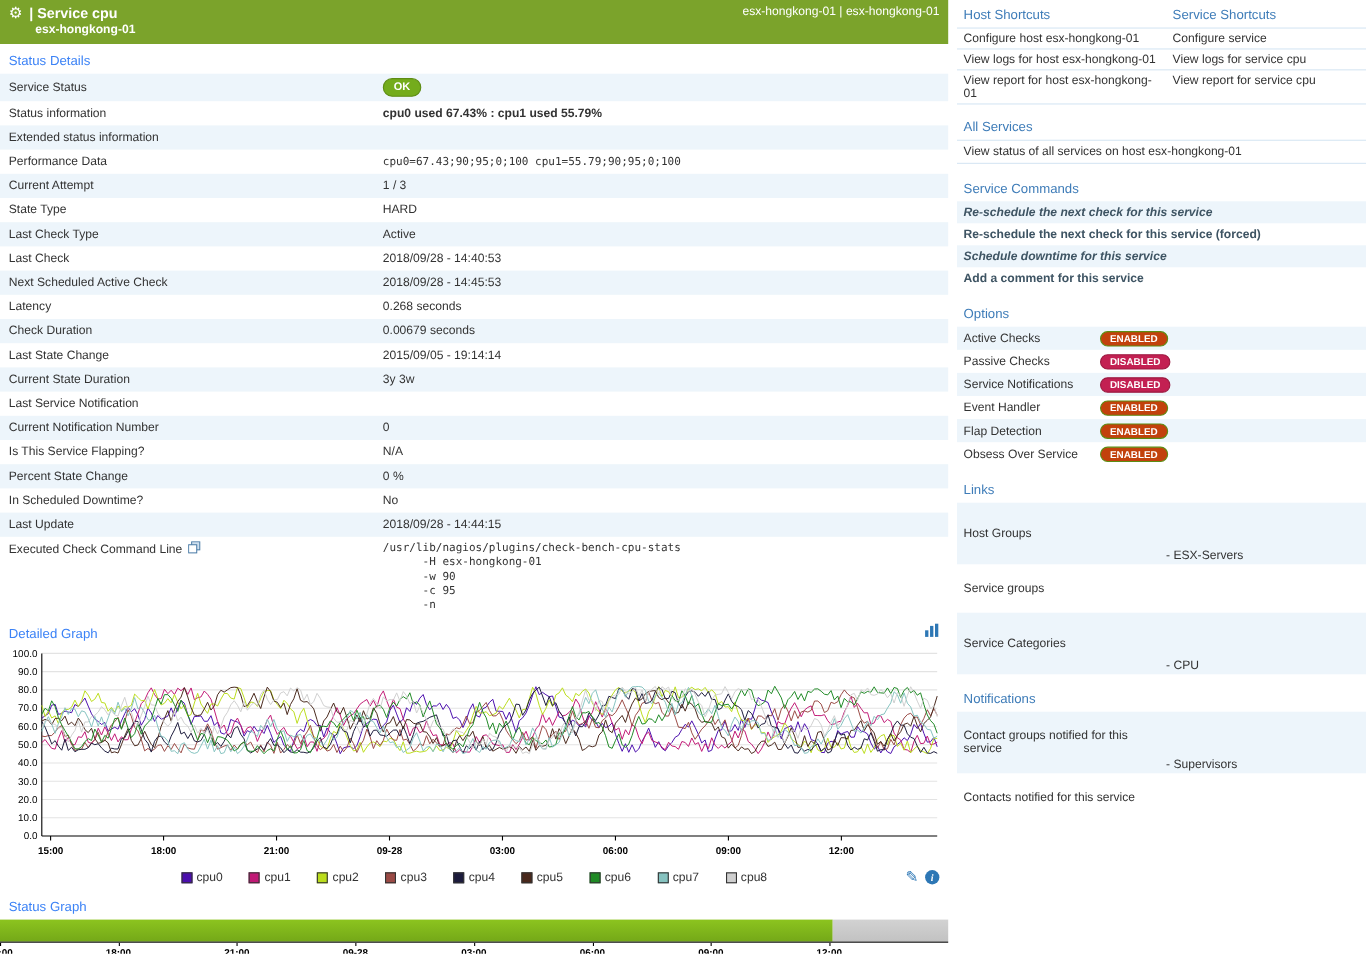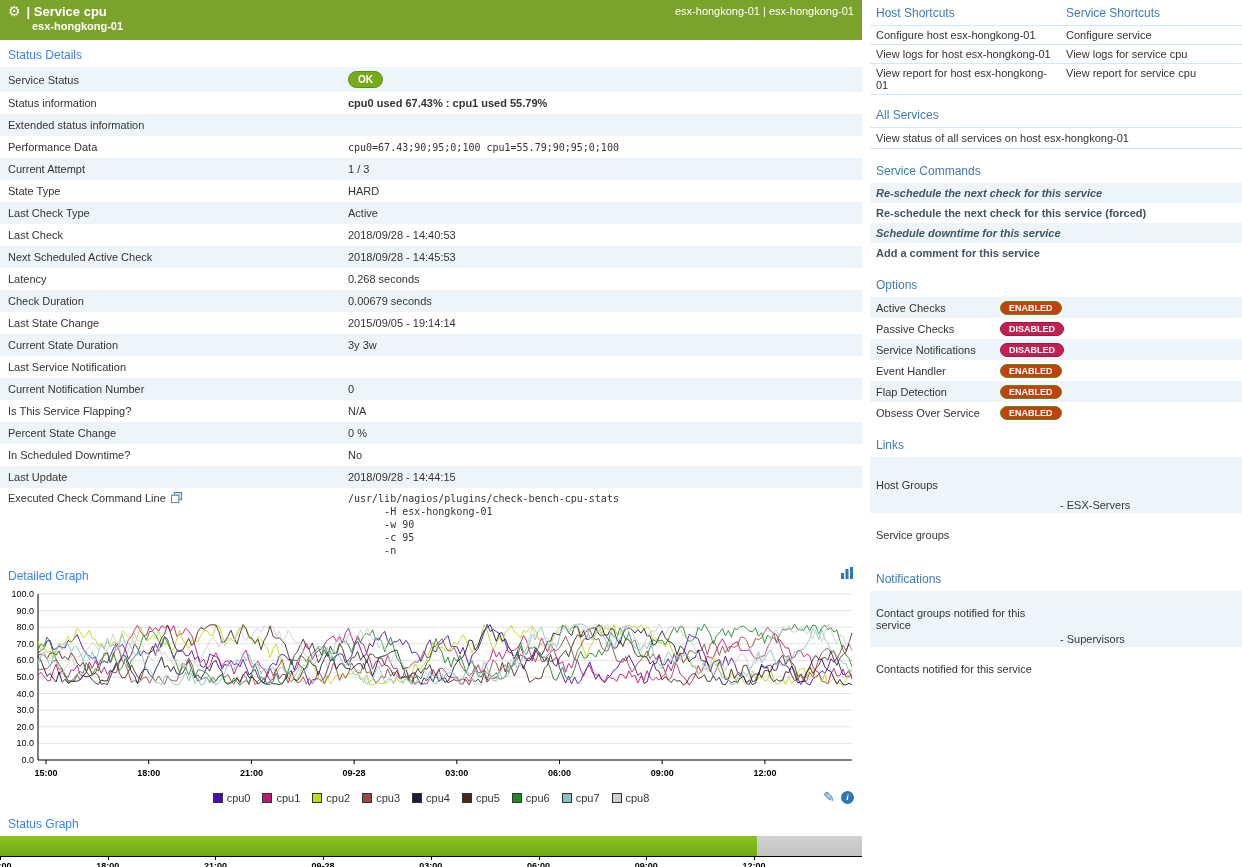--- a/index.html
+++ b/index.html
@@ -242,21 +242,21 @@
             <polyline points="38.0,87.1 41.0,84.3 44.0,88.5 47.0,92.3 50.1,93.0 53.1,83.3 56.1,76.2 59.1,86.8 62.1,82.3 65.1,88.6 68.1,89.1 71.2,81.8 74.2,82.4 77.2,77.2 80.2,86.8 83.2,87.8 86.2,84.5 89.3,74.0 92.3,80.2 95.3,72.7 98.3,78.5 101.3,85.2 104.3,79.1 107.3,86.5 110.4,81.8 113.4,84.6 116.4,84.4 119.4,74.8 122.4,69.1 125.4,60.6 128.4,51.7 131.5,48.5 134.5,41.8 137.5,37.3 140.5,43.4 143.5,47.5 146.5,47.1 149.5,38.6 152.6,42.6 155.6,39.5 158.6,43.4 161.6,37.6 164.6,39.9 167.6,37.2 170.7,43.3 173.7,37.4 176.7,48.1 179.7,46.3 182.7,45.6 185.7,40.2 188.7,43.2 191.8,47.7 194.8,57.3 197.8,67.9 200.8,74.3 203.8,71.1 206.8,80.1 209.8,78.4 212.9,69.0 215.9,64.8 218.9,71.6 221.9,78.7 224.9,73.7 227.9,72.6 230.9,76.7 234.0,86.0 237.0,78.9 240.0,73.9 243.0,66.6 246.0,62.1 249.0,72.4 252.1,79.6 255.1,76.1 258.1,73.3 261.1,79.3 264.1,81.2 267.1,86.8 270.1,92.5 273.2,91.3 276.2,80.6 279.2,90.9 282.2,86.5 285.2,86.6 288.2,95.0 291.2,85.0 294.3,83.3 297.3,79.4 300.3,69.1 303.3,62.7 306.3,55.3 309.3,62.0 312.3,71.5 315.4,65.4 318.4,62.7 321.4,60.9 324.4,56.5 327.4,52.1 330.4,49.9 333.5,47.9 336.5,53.9 339.5,48.7 342.5,55.0 345.5,44.8 348.5,40.1 351.5,49.0 354.6,56.7 357.6,47.5 360.6,54.9 363.6,56.2 366.6,65.6 369.6,70.6 372.6,81.1 375.7,74.0 378.7,72.9 381.7,78.2 384.7,76.3 387.7,67.4 390.7,75.1 393.7,80.7 396.8,80.0 399.8,89.0 402.8,89.2 405.8,89.3 408.8,87.1 411.8,88.2 414.9,96.4 417.9,93.6 420.9,95.5 423.9,95.6 426.9,95.8 429.9,90.5 432.9,81.6 436.0,87.1 439.0,80.8 442.0,80.0 445.0,82.9 448.0,88.3 451.0,89.1 454.0,89.9 457.1,89.1 460.1,95.9 463.1,96.0 466.1,89.0 469.1,93.4 472.1,88.6 475.1,82.5 478.2,76.8 481.2,84.9 484.2,82.0 487.2,74.7 490.2,71.2 493.2,60.7 496.3,69.0 499.3,64.3 502.3,71.5 505.3,65.3 508.3,58.7 511.3,62.8 514.3,62.1 517.4,59.6 520.4,56.0 523.4,47.5 526.4,52.1 529.4,62.7 532.4,71.3 535.4,63.9 538.5,59.7 541.5,49.9 544.5,56.6 547.5,63.9 550.5,56.1 553.5,61.1 556.5,69.2 559.6,75.8 562.6,73.7 565.6,84.1 568.6,75.4 571.6,80.1 574.6,70.7 577.7,73.1 580.7,82.3 583.7,88.1 586.7,80.0 589.7,77.5 592.7,85.2 595.7,86.5 598.8,87.7 601.8,91.4 604.8,93.6 607.8,86.8 610.8,90.2 613.8,90.7 616.8,93.2 619.9,86.1 622.9,87.0 625.9,90.6 628.9,82.9 631.9,88.7 634.9,87.1 637.9,95.1 641.0,88.1 644.0,92.5 647.0,82.7 650.0,89.5 653.0,92.4 656.0,89.4 659.1,92.1 662.1,88.8 665.1,86.2 668.1,76.6 671.1,82.9 674.1,74.6 677.1,76.6 680.2,86.1 683.2,88.5 686.2,92.5 689.2,97.1 692.2,92.9 695.2,86.9 698.2,77.4 701.3,84.2 704.3,77.7 707.3,68.0 710.3,69.8 713.3,70.1 716.3,62.0 719.3,55.8 722.4,50.8 725.4,56.6 728.4,63.6 731.4,57.5 734.4,55.1 737.4,53.7 740.5,62.4 743.5,62.5 746.5,62.6 749.5,61.7 752.5,67.2 755.5,70.6 758.5,70.2 761.6,68.4 764.6,67.5 767.6,59.1 770.6,53.3 773.6,44.9 776.6,55.1 779.6,51.4 782.7,56.0 785.7,60.1 788.7,59.9 791.7,70.4 794.7,69.2 797.7,62.7 800.7,62.7 803.8,68.9 806.8,66.0 809.8,67.9 812.8,78.5 815.8,82.7 818.8,84.7 821.9,93.3 824.9,93.8 827.9,96.1 830.9,86.0 833.9,80.5 836.9,88.0 839.9,87.7 843.0,81.1 846.0,89.0 849.0,88.3 852.0,86.7" fill="none" stroke="#C01975" stroke-width="0.9"></polyline>
             <polyline points="38.0,53.2 41.0,63.4 44.0,58.2 47.0,64.7 50.1,62.8 53.1,69.8 56.1,59.9 59.1,56.9 62.1,57.0 65.1,54.8 68.1,48.5 71.2,54.5 74.2,49.2 77.2,40.0 80.2,43.9 83.2,49.7 86.2,47.6 89.3,42.2 92.3,50.6 95.3,51.1 98.3,58.6 101.3,55.1 104.3,59.3 107.3,53.8 110.4,57.9 113.4,54.3 116.4,54.9 119.4,53.2 122.4,43.0 125.4,46.0 128.4,49.1 131.5,48.6 134.5,56.6 137.5,47.8 140.5,38.8 143.5,46.8 146.5,52.9 149.5,51.3 152.6,47.1 155.6,51.0 158.6,43.4 161.6,50.3 164.6,56.4 167.6,52.8 170.7,63.1 173.7,61.6 176.7,51.1 179.7,42.3 182.7,52.0 185.7,56.4 188.7,60.5 191.8,52.1 194.8,51.9 197.8,53.8 200.8,47.6 203.8,42.4 206.8,42.5 209.8,46.6 212.9,47.5 215.9,37.1 218.9,38.0 221.9,46.3 224.9,55.3 227.9,50.2 230.9,50.7 234.0,54.2 237.0,47.0 240.0,40.6 243.0,39.7 246.0,39.9 249.0,48.2 252.1,52.4 255.1,56.2 258.1,48.6 261.1,51.6 264.1,56.5 267.1,59.0 270.1,69.6 273.2,60.5 276.2,55.9 279.2,66.4 282.2,76.3 285.2,81.4 288.2,83.9 291.2,90.3 294.3,91.9 297.3,93.5 300.3,83.4 303.3,76.9 306.3,78.8 309.3,69.3 312.3,74.5 315.4,82.2 318.4,90.1 321.4,94.6 324.4,93.9 327.4,86.9 330.4,95.9 333.5,91.1 336.5,87.4 339.5,86.5 342.5,88.3 345.5,90.8 348.5,85.7 351.5,86.2 354.6,83.2 357.6,84.0 360.6,90.1 363.6,94.4 366.6,86.3 369.6,96.7 372.6,96.7 375.7,95.6 378.7,94.9 381.7,95.7 384.7,95.3 387.7,94.5 390.7,91.0 393.7,95.0 396.8,90.1 399.8,94.3 402.8,93.7 405.8,91.3 408.8,93.0 411.8,86.2 414.9,76.1 417.9,80.4 420.9,80.9 423.9,76.1 426.9,71.4 429.9,62.2 432.9,54.2 436.0,60.3 439.0,60.0 442.0,59.0 445.0,62.6 448.0,61.7 451.0,60.3 454.0,54.0 457.1,56.7 460.1,51.7 463.1,46.7 466.1,52.7 469.1,57.5 472.1,64.7 475.1,57.1 478.2,56.6 481.2,47.3 484.2,36.8 487.2,42.7 490.2,53.3 493.2,61.6 496.3,56.0 499.3,48.4 502.3,54.3 505.3,43.7 508.3,41.9 511.3,37.3 514.3,43.9 517.4,46.2 520.4,49.9 523.4,42.3 526.4,44.5 529.4,40.5 532.4,38.4 535.4,42.1 538.5,51.0 541.5,56.3 544.5,58.8 547.5,61.8 550.5,55.3 553.5,48.5 556.5,43.8 559.6,39.1 562.6,36.9 565.6,40.3 568.6,41.9 571.6,40.2 574.6,39.0 577.7,41.0 580.7,51.6 583.7,61.9 586.7,69.1 589.7,58.9 592.7,54.6 595.7,45.5 598.8,36.2 601.8,45.3 604.8,39.7 607.8,40.8 610.8,45.8 613.8,36.4 616.8,46.2 619.9,45.8 622.9,43.7 625.9,38.8 628.9,36.8 631.9,38.9 634.9,38.2 637.9,40.0 641.0,36.9 644.0,41.8 647.0,39.1 650.0,42.2 653.0,52.0 656.0,49.7 659.1,54.8 662.1,54.4 665.1,59.0 668.1,50.4 671.1,60.1 674.1,66.9 677.1,67.3 680.2,65.2 683.2,75.2 686.2,70.8 689.2,71.2 692.2,78.2 695.2,77.9 698.2,86.9 701.3,83.6 704.3,81.7 707.3,80.2 710.3,76.6 713.3,69.3 716.3,73.1 719.3,83.6 722.4,86.2 725.4,88.7 728.4,91.2 731.4,85.7 734.4,88.7 737.4,96.3 740.5,86.3 743.5,93.7 746.5,95.4 749.5,92.6 752.5,83.0 755.5,91.5 758.5,91.3 761.6,87.2 764.6,92.9 767.6,92.0 770.6,81.4 773.6,91.3 776.6,96.1 779.6,95.4 782.7,90.7 785.7,97.0 788.7,88.3 791.7,96.0 794.7,91.6 797.7,84.2 800.7,81.0 803.8,79.7 806.8,89.2 809.8,80.2 812.8,80.8 815.8,90.5 818.8,87.6 821.9,94.0 824.9,85.6 827.9,96.3 830.9,93.0 833.9,90.2 836.9,94.3 839.9,95.6 843.0,97.1 846.0,92.3 849.0,83.2 852.0,83.3" fill="none" stroke="#BBDD1C" stroke-width="0.9"></polyline>
             <polyline points="38.0,81.1 41.0,81.7 44.0,80.7 47.0,80.7 50.1,77.3 53.1,73.6 56.1,71.5 59.1,81.7 62.1,80.3 65.1,88.4 68.1,94.4 71.2,92.8 74.2,93.2 77.2,86.8 80.2,91.8 83.2,87.3 86.2,84.2 89.3,77.8 92.3,86.3 95.3,85.2 98.3,77.1 101.3,71.0 104.3,68.1 107.3,64.1 110.4,74.5 113.4,68.0 116.4,57.2 119.4,63.2 122.4,73.3 125.4,76.3 128.4,84.1 131.5,94.6 134.5,92.4 137.5,94.6 140.5,93.1 143.5,89.6 146.5,89.1 149.5,95.1 152.6,89.9 155.6,93.3 158.6,87.9 161.6,92.6 164.6,96.4 167.6,88.4 170.7,91.9 173.7,92.8 176.7,93.1 179.7,84.7 182.7,75.4 185.7,76.7 188.7,70.0 191.8,76.2 194.8,86.2 197.8,93.1 200.8,91.7 203.8,90.2 206.8,89.4 209.8,94.0 212.9,89.3 215.9,92.8 218.9,88.4 221.9,86.9 224.9,88.9 227.9,86.6 230.9,92.5 234.0,96.3 237.0,89.2 240.0,95.5 243.0,86.5 246.0,89.6 249.0,96.9 252.1,86.9 255.1,96.6 258.1,93.3 261.1,88.9 264.1,91.8 267.1,88.5 270.1,80.0 273.2,87.9 276.2,81.7 279.2,77.4 282.2,71.5 285.2,82.3 288.2,89.8 291.2,93.6 294.3,90.8 297.3,94.8 300.3,93.7 303.3,88.8 306.3,96.1 309.3,90.3 312.3,95.4 315.4,91.5 318.4,83.1 321.4,88.0 324.4,96.1 327.4,89.8 330.4,85.0 333.5,74.8 336.5,82.0 339.5,92.5 342.5,85.3 345.5,89.7 348.5,85.1 351.5,74.8 354.6,80.7 357.6,84.7 360.6,85.0 363.6,75.2 366.6,84.9 369.6,83.9 372.6,88.6 375.7,94.8 378.7,92.3 381.7,87.9 384.7,89.9 387.7,80.8 390.7,88.2 393.7,84.0 396.8,87.3 399.8,90.8 402.8,89.2 405.8,79.2 408.8,80.0 411.8,76.3 414.9,73.6 417.9,74.5 420.9,70.2 423.9,62.9 426.9,69.8 429.9,68.9 432.9,59.9 436.0,57.8 439.0,54.1 442.0,50.6 445.0,58.0 448.0,62.9 451.0,62.7 454.0,59.6 457.1,66.4 460.1,75.8 463.1,80.6 466.1,84.6 469.1,88.1 472.1,85.4 475.1,77.8 478.2,84.8 481.2,84.2 484.2,81.6 487.2,92.2 490.2,81.7 493.2,71.7 496.3,75.2 499.3,83.4 502.3,79.6 505.3,76.6 508.3,84.3 511.3,77.6 514.3,76.8 517.4,68.1 520.4,58.2 523.4,66.8 526.4,70.9 529.4,69.8 532.4,67.2 535.4,74.1 538.5,65.3 541.5,73.2 544.5,73.6 547.5,67.1 550.5,64.6 553.5,61.4 556.5,62.6 559.6,59.7 562.6,54.4 565.6,48.2 568.6,55.2 571.6,61.6 574.6,71.9 577.7,62.3 580.7,58.2 583.7,51.4 586.7,50.2 589.7,41.1 592.7,48.8 595.7,51.9 598.8,50.5 601.8,59.5 604.8,62.9 607.8,63.0 610.8,55.2 613.8,63.9 616.8,73.1 619.9,73.4 622.9,74.4 625.9,68.6 628.9,78.2 631.9,84.1 634.9,79.6 637.9,74.9 641.0,71.9 644.0,67.8 647.0,62.8 650.0,70.7 653.0,65.8 656.0,71.4 659.1,66.4 662.1,76.7 665.1,84.1 668.1,92.0 671.1,89.6 674.1,80.6 677.1,69.9 680.2,64.8 683.2,74.8 686.2,70.4 689.2,62.8 692.2,63.1 695.2,65.7 698.2,62.2 701.3,62.8 704.3,56.2 707.3,66.7 710.3,56.6 713.3,52.7 716.3,58.4 719.3,67.4 722.4,58.1 725.4,65.1 728.4,59.2 731.4,58.3 734.4,59.4 737.4,57.8 740.5,49.3 743.5,49.3 746.5,52.1 749.5,59.8 752.5,58.0 755.5,50.4 758.5,51.6 761.6,49.9 764.6,43.6 767.6,39.2 770.6,42.9 773.6,45.2 776.6,46.5 779.6,55.2 782.7,65.4 785.7,69.4 788.7,67.7 791.7,76.9 794.7,84.0 797.7,92.1 800.7,86.3 803.8,93.6 806.8,92.6 809.8,84.2 812.8,89.2 815.8,80.2 818.8,70.8 821.9,64.8 824.9,61.6 827.9,60.4 830.9,64.2 833.9,63.8 836.9,70.8 839.9,65.1 843.0,57.2 846.0,62.8 849.0,56.1 852.0,62.3" fill="none" stroke="#9A4A45" stroke-width="0.9"></polyline>
             <polyline points="38.0,68.0 41.0,73.0 44.0,80.4 47.0,88.3 50.1,85.3 53.1,90.3 56.1,94.0 59.1,83.9 62.1,94.2 65.1,91.3 68.1,95.4 71.2,93.6 74.2,93.2 77.2,93.2 80.2,91.7 83.2,87.6 86.2,89.0 89.3,88.1 92.3,91.9 95.3,94.8 98.3,96.4 101.3,92.1 104.3,92.9 107.3,92.9 110.4,83.5 113.4,82.7 116.4,76.7 119.4,73.2 122.4,67.6 125.4,67.9 128.4,75.0 131.5,84.0 134.5,87.7 137.5,95.7 140.5,85.9 143.5,81.8 146.5,81.1 149.5,86.4 152.6,89.3 155.6,81.3 158.6,75.6 161.6,68.8 164.6,79.3 167.6,77.6 170.7,83.4 173.7,78.5 176.7,85.5 179.7,86.5 182.7,85.2 185.7,79.7 188.7,72.4 191.8,81.2 194.8,89.4 197.8,87.0 200.8,90.6 203.8,85.9 206.8,79.5 209.8,82.8 212.9,74.5 215.9,72.4 218.9,79.6 221.9,83.7 224.9,94.0 227.9,96.5 230.9,94.6 234.0,92.9 237.0,90.4 240.0,93.7 243.0,87.6 246.0,83.4 249.0,89.6 252.1,89.2 255.1,91.8 258.1,96.3 261.1,93.2 264.1,95.6 267.1,96.1 270.1,93.5 273.2,95.8 276.2,95.9 279.2,96.6 282.2,95.3 285.2,91.7 288.2,85.6 291.2,82.5 294.3,91.2 297.3,92.6 300.3,88.8 303.3,81.5 306.3,79.5 309.3,71.9 312.3,76.6 315.4,77.6 318.4,87.3 321.4,77.1 324.4,70.8 327.4,64.3 330.4,73.1 333.5,71.2 336.5,81.2 339.5,76.0 342.5,75.7 345.5,80.1 348.5,80.6 351.5,81.5 354.6,78.3 357.6,75.8 360.6,75.6 363.6,81.2 366.6,72.2 369.6,79.6 372.6,88.0 375.7,79.9 378.7,69.5 381.7,68.4 384.7,67.8 387.7,66.1 390.7,64.1 393.7,63.0 396.8,61.9 399.8,71.0 402.8,81.0 405.8,80.2 408.8,90.5 411.8,85.4 414.9,84.8 417.9,90.9 420.9,96.7 423.9,90.0 426.9,92.5 429.9,88.5 432.9,94.0 436.0,85.9 439.0,93.5 442.0,89.9 445.0,94.2 448.0,93.2 451.0,87.3 454.0,78.8 457.1,74.0 460.1,70.9 463.1,68.8 466.1,62.1 469.1,52.1 472.1,52.5 475.1,62.2 478.2,57.4 481.2,48.3 484.2,42.5 487.2,39.4 490.2,36.6 493.2,44.7 496.3,53.4 499.3,45.2 502.3,53.5 505.3,50.9 508.3,58.7 511.3,62.8 514.3,71.0 517.4,63.7 520.4,73.3 523.4,81.0 526.4,72.5 529.4,72.7 532.4,68.5 535.4,60.1 538.5,63.7 541.5,67.1 544.5,61.8 547.5,53.5 550.5,53.1 553.5,45.0 556.5,46.1 559.6,47.1 562.6,37.8 565.6,38.8 568.6,44.5 571.6,47.7 574.6,38.1 577.7,38.5 580.7,48.9 583.7,42.5 586.7,51.6 589.7,50.8 592.7,48.7 595.7,40.8 598.8,36.9 601.8,38.8 604.8,47.2 607.8,47.0 610.8,40.4 613.8,41.7 616.8,51.6 619.9,55.7 622.9,45.3 625.9,40.8 628.9,40.0 631.9,41.3 634.9,45.0 637.9,41.6 641.0,45.1 644.0,40.6 647.0,48.0 650.0,47.8 653.0,57.2 656.0,55.8 659.1,48.5 662.1,42.8 665.1,49.5 668.1,53.2 671.1,54.3 674.1,57.2 677.1,66.7 680.2,58.0 683.2,60.6 686.2,66.5 689.2,73.9 692.2,70.5 695.2,69.7 698.2,61.8 701.3,72.3 704.3,73.1 707.3,74.1 710.3,80.7 713.3,88.1 716.3,92.5 719.3,89.3 722.4,96.2 725.4,96.7 728.4,92.1 731.4,94.8 734.4,93.3 737.4,94.1 740.5,89.9 743.5,88.4 746.5,94.6 749.5,92.2 752.5,96.6 755.5,95.2 758.5,86.0 761.6,77.7 764.6,80.3 767.6,79.2 770.6,89.5 773.6,93.8 776.6,91.3 779.6,93.2 782.7,92.1 785.7,83.6 788.7,84.8 791.7,78.1 794.7,85.9 797.7,94.9 800.7,93.5 803.8,93.7 806.8,84.4 809.8,78.8 812.8,71.3 815.8,67.4 818.8,71.2 821.9,71.3 824.9,79.1 827.9,82.2 830.9,83.4 833.9,90.4 836.9,96.1 839.9,91.4 843.0,96.6 846.0,96.9 849.0,95.3 852.0,96.8" fill="none" stroke="#1C1B3C" stroke-width="0.9"></polyline>
             <polyline points="38.0,67.5 41.0,66.0 44.0,66.9 47.0,70.8 50.1,65.2 53.1,64.9 56.1,67.2 59.1,63.0 62.1,70.8 65.1,68.5 68.1,71.7 71.2,64.8 74.2,69.0 77.2,75.3 80.2,78.0 83.2,74.1 86.2,83.5 89.3,87.7 92.3,87.0 95.3,84.8 98.3,87.4 101.3,96.3 104.3,95.5 107.3,96.6 110.4,89.0 113.4,81.0 116.4,74.4 119.4,85.1 122.4,90.0 125.4,89.3 128.4,83.5 131.5,76.8 134.5,83.2 137.5,88.7 140.5,91.7 143.5,83.0 146.5,72.3 149.5,65.3 152.6,58.0 155.6,67.6 158.6,57.2 161.6,49.8 164.6,45.7 167.6,37.1 170.7,45.6 173.7,55.4 176.7,62.0 179.7,62.5 182.7,61.9 185.7,56.5 188.7,50.4 191.8,57.5 194.8,53.8 197.8,43.6 200.8,39.5 203.8,41.2 206.8,39.1 209.8,37.1 212.9,36.7 215.9,37.0 218.9,43.8 221.9,54.4 224.9,53.4 227.9,48.5 230.9,42.2 234.0,49.9 237.0,56.1 240.0,45.7 243.0,36.7 246.0,40.7 249.0,49.3 252.1,50.4 255.1,55.2 258.1,51.2 261.1,61.6 264.1,52.4 267.1,47.3 270.1,38.1 273.2,48.6 276.2,50.2 279.2,49.8 282.2,52.7 285.2,56.4 288.2,66.3 291.2,76.7 294.3,67.4 297.3,63.8 300.3,57.1 303.3,51.1 306.3,59.0 309.3,61.3 312.3,55.0 315.4,64.3 318.4,74.9 321.4,68.9 324.4,61.9 327.4,68.4 330.4,58.1 333.5,65.6 336.5,64.8 339.5,55.5 342.5,60.5 345.5,70.3 348.5,77.5 351.5,70.1 354.6,69.0 357.6,63.4 360.6,72.2 363.6,67.2 366.6,74.5 369.6,66.1 372.6,66.5 375.7,69.4 378.7,70.3 381.7,69.9 384.7,77.1 387.7,77.6 390.7,81.7 393.7,87.9 396.8,82.6 399.8,90.4 402.8,89.9 405.8,87.5 408.8,92.4 411.8,96.1 414.9,86.0 417.9,80.7 420.9,85.3 423.9,80.3 426.9,81.3 429.9,76.7 432.9,86.3 436.0,89.8 439.0,81.5 442.0,91.6 445.0,89.6 448.0,94.9 451.0,93.2 454.0,91.5 457.1,93.0 460.1,92.0 463.1,90.9 466.1,92.3 469.1,96.8 472.1,90.7 475.1,93.7 478.2,91.1 481.2,95.1 484.2,85.2 487.2,94.1 490.2,89.9 493.2,90.4 496.3,89.6 499.3,84.5 502.3,74.4 505.3,83.9 508.3,74.4 511.3,79.5 514.3,88.0 517.4,81.0 520.4,74.3 523.4,78.3 526.4,84.2 529.4,94.3 532.4,92.5 535.4,89.9 538.5,90.9 541.5,89.9 544.5,80.3 547.5,77.0 550.5,66.5 553.5,75.9 556.5,78.1 559.6,69.4 562.6,65.9 565.6,62.4 568.6,68.8 571.6,59.3 574.6,51.9 577.7,46.6 580.7,49.2 583.7,47.3 586.7,42.7 589.7,40.6 592.7,40.1 595.7,39.8 598.8,46.1 601.8,48.1 604.8,46.3 607.8,50.8 610.8,53.3 613.8,60.4 616.8,59.7 619.9,52.2 622.9,58.5 625.9,50.3 628.9,52.1 631.9,56.4 634.9,65.1 637.9,68.7 641.0,67.7 644.0,68.6 647.0,69.3 650.0,76.0 653.0,72.8 656.0,81.8 659.1,83.3 662.1,92.1 665.1,88.5 668.1,91.7 671.1,94.7 674.1,91.0 677.1,93.2 680.2,92.6 683.2,97.0 686.2,95.3 689.2,89.6 692.2,86.0 695.2,85.6 698.2,90.6 701.3,89.3 704.3,86.7 707.3,93.3 710.3,93.3 713.3,87.7 716.3,81.4 719.3,73.6 722.4,81.2 725.4,91.4 728.4,91.2 731.4,80.8 734.4,90.6 737.4,85.5 740.5,88.2 743.5,77.7 746.5,77.0 749.5,85.2 752.5,93.8 755.5,92.6 758.5,84.4 761.6,89.7 764.6,82.6 767.6,82.7 770.6,83.8 773.6,76.0 776.6,75.8 779.6,71.3 782.7,67.1 785.7,76.3 788.7,70.8 791.7,74.4 794.7,78.3 797.7,88.6 800.7,86.1 803.8,90.4 806.8,84.0 809.8,78.8 812.8,85.6 815.8,80.8 818.8,77.2 821.9,70.5 824.9,69.4 827.9,72.0 830.9,63.3 833.9,71.8 836.9,77.3 839.9,69.7 843.0,66.8 846.0,63.8 849.0,54.8 852.0,44.8" fill="none" stroke="#49281C" stroke-width="0.9"></polyline>
             <polyline points="38.0,61.3 41.0,55.9 44.0,58.2 47.0,49.1 50.1,54.5 53.1,64.3 56.1,71.0 59.1,76.3 62.1,81.3 65.1,86.9 68.1,92.7 71.2,92.9 74.2,90.7 77.2,86.2 80.2,83.5 83.2,85.2 86.2,74.8 89.3,80.1 92.3,86.8 95.3,80.5 98.3,83.1 101.3,74.4 104.3,65.2 107.3,65.0 110.4,75.0 113.4,64.7 116.4,74.0 119.4,82.4 122.4,79.0 125.4,69.8 128.4,79.5 131.5,72.1 134.5,68.9 137.5,65.6 140.5,56.6 143.5,46.9 146.5,52.1 149.5,43.5 152.6,43.5 155.6,46.9 158.6,52.6 161.6,58.7 164.6,48.5 167.6,55.1 170.7,61.9 173.7,68.8 176.7,76.6 179.7,85.0 182.7,78.8 185.7,79.4 188.7,87.2 191.8,79.5 194.8,90.0 197.8,81.7 200.8,82.0 203.8,83.2 206.8,85.0 209.8,89.1 212.9,94.7 215.9,93.1 218.9,88.6 221.9,86.4 224.9,94.5 227.9,95.0 230.9,95.0 234.0,89.9 237.0,93.7 240.0,97.2 243.0,94.2 246.0,92.7 249.0,94.7 252.1,83.9 255.1,76.3 258.1,83.8 261.1,93.9 264.1,89.9 267.1,96.6 270.1,96.3 273.2,93.6 276.2,84.9 279.2,94.4 282.2,96.2 285.2,90.1 288.2,83.2 291.2,72.6 294.3,72.2 297.3,72.7 300.3,67.4 303.3,69.1 306.3,73.4 309.3,68.6 312.3,65.6 315.4,62.1 318.4,59.4 321.4,67.0 324.4,57.6 327.4,64.8 330.4,63.5 333.5,73.3 336.5,67.3 339.5,57.1 342.5,53.6 345.5,53.1 348.5,56.9 351.5,64.3 354.6,54.9 357.6,50.3 360.6,53.9 363.6,47.8 366.6,45.3 369.6,47.4 372.6,41.8 375.7,52.0 378.7,49.9 381.7,53.2 384.7,63.8 387.7,56.0 390.7,49.2 393.7,59.2 396.8,70.0 399.8,73.8 402.8,78.4 405.8,88.7 408.8,90.8 411.8,93.1 414.9,89.6 417.9,87.8 420.9,91.0 423.9,83.2 426.9,74.6 429.9,70.9 432.9,60.3 436.0,50.5 439.0,59.2 442.0,64.5 445.0,75.1 448.0,69.2 451.0,79.2 454.0,69.5 457.1,73.3 460.1,67.5 463.1,75.1 466.1,84.5 469.1,76.9 472.1,73.2 475.1,80.9 478.2,87.6 481.2,89.0 484.2,82.5 487.2,85.1 490.2,87.3 493.2,88.1 496.3,84.7 499.3,91.1 502.3,90.6 505.3,88.8 508.3,78.3 511.3,80.0 514.3,73.7 517.4,63.0 520.4,54.3 523.4,63.6 526.4,66.5 529.4,59.9 532.4,60.1 535.4,58.8 538.5,64.0 541.5,69.9 544.5,68.8 547.5,73.0 550.5,80.8 553.5,91.0 556.5,92.3 559.6,85.0 562.6,79.2 565.6,89.1 568.6,91.5 571.6,88.4 574.6,80.8 577.7,70.5 580.7,63.3 583.7,70.2 586.7,69.7 589.7,65.4 592.7,65.9 595.7,69.2 598.8,61.8 601.8,67.2 604.8,62.0 607.8,54.5 610.8,44.3 613.8,48.8 616.8,50.2 619.9,40.0 622.9,44.6 625.9,52.5 628.9,44.3 631.9,54.7 634.9,51.7 637.9,60.9 641.0,68.3 644.0,68.8 647.0,68.4 650.0,59.5 653.0,51.7 656.0,53.4 659.1,52.7 662.1,52.2 665.1,56.6 668.1,52.1 671.1,45.1 674.1,39.0 677.1,44.6 680.2,38.2 683.2,39.4 686.2,49.6 689.2,53.5 692.2,52.3 695.2,50.1 698.2,39.3 701.3,42.7 704.3,35.9 707.3,41.0 710.3,46.4 713.3,56.0 716.3,48.1 719.3,45.1 722.4,40.6 725.4,47.9 728.4,42.6 731.4,49.2 734.4,40.5 737.4,41.5 740.5,38.4 743.5,38.2 746.5,40.4 749.5,43.1 752.5,43.7 755.5,39.8 758.5,48.3 761.6,44.7 764.6,55.3 767.6,46.9 770.6,50.0 773.6,50.0 776.6,52.9 779.6,47.2 782.7,41.0 785.7,42.3 788.7,40.6 791.7,41.3 794.7,36.4 797.7,41.5 800.7,41.9 803.8,42.1 806.8,37.4 809.8,42.5 812.8,37.0 815.8,37.9 818.8,46.0 821.9,39.6 824.9,37.0 827.9,41.8 830.9,39.7 833.9,44.0 836.9,41.9 839.9,52.5 843.0,62.0 846.0,67.1 849.0,70.3 852.0,78.6" fill="none" stroke="#1F8A25" stroke-width="0.9"></polyline>
             <polyline points="38.0,76.9 41.0,68.9 44.0,63.5 47.0,70.1 50.1,78.7 53.1,69.8 56.1,63.8 59.1,55.4 62.1,61.5 65.1,56.2 68.1,56.7 71.2,63.7 74.2,58.2 77.2,59.2 80.2,65.0 83.2,72.9 86.2,63.3 89.3,72.1 92.3,63.7 95.3,72.8 98.3,64.7 101.3,56.1 104.3,61.0 107.3,50.4 110.4,59.1 113.4,55.9 116.4,62.7 119.4,56.1 122.4,46.2 125.4,56.3 128.4,55.0 131.5,59.9 134.5,66.2 137.5,67.1 140.5,62.2 143.5,72.8 146.5,81.3 149.5,82.2 152.6,85.9 155.6,95.0 158.6,94.5 161.6,97.2 164.6,88.7 167.6,87.2 170.7,93.1 173.7,95.9 176.7,96.9 179.7,95.9 182.7,90.1 185.7,84.0 188.7,93.0 191.8,84.8 194.8,95.5 197.8,89.9 200.8,97.1 203.8,96.3 206.8,89.0 209.8,95.4 212.9,91.3 215.9,97.1 218.9,94.6 221.9,90.3 224.9,84.0 227.9,76.1 230.9,78.5 234.0,81.6 237.0,71.4 240.0,75.3 243.0,65.7 246.0,72.6 249.0,66.1 252.1,75.1 255.1,77.7 258.1,76.2 261.1,86.0 264.1,80.3 267.1,81.8 270.1,80.6 273.2,79.6 276.2,85.9 279.2,80.5 282.2,79.2 285.2,84.1 288.2,83.0 291.2,86.7 294.3,89.2 297.3,84.5 300.3,77.6 303.3,84.8 306.3,82.2 309.3,73.6 312.3,68.3 315.4,64.7 318.4,57.8 321.4,59.7 324.4,65.6 327.4,59.6 330.4,70.3 333.5,61.9 336.5,66.7 339.5,68.1 342.5,73.6 345.5,78.2 348.5,72.0 351.5,82.5 354.6,87.2 357.6,86.4 360.6,91.7 363.6,90.4 366.6,96.1 369.6,93.9 372.6,91.7 375.7,82.9 378.7,78.1 381.7,85.8 384.7,94.7 387.7,91.2 390.7,90.6 393.7,95.5 396.8,88.5 399.8,89.2 402.8,95.5 405.8,89.1 408.8,93.5 411.8,95.6 414.9,94.6 417.9,91.6 420.9,97.1 423.9,96.0 426.9,89.5 429.9,83.4 432.9,93.7 436.0,96.1 439.0,90.7 442.0,93.1 445.0,87.0 448.0,85.1 451.0,84.8 454.0,85.5 457.1,92.3 460.1,91.4 463.1,89.7 466.1,82.9 469.1,85.3 472.1,86.2 475.1,80.0 478.2,89.2 481.2,83.5 484.2,73.7 487.2,79.6 490.2,89.0 493.2,92.8 496.3,92.7 499.3,82.4 502.3,91.2 505.3,89.1 508.3,86.8 511.3,78.7 514.3,70.6 517.4,81.3 520.4,75.4 523.4,65.9 526.4,61.1 529.4,55.4 532.4,46.0 535.4,51.7 538.5,42.3 541.5,39.1 544.5,48.7 547.5,56.1 550.5,64.0 553.5,54.8 556.5,59.3 559.6,49.1 562.6,38.9 565.6,37.8 568.6,45.8 571.6,39.6 574.6,36.5 577.7,36.2 580.7,36.1 583.7,36.6 586.7,39.6 589.7,49.6 592.7,51.6 595.7,44.6 598.8,42.4 601.8,46.1 604.8,50.3 607.8,59.4 610.8,51.4 613.8,62.0 616.8,51.8 619.9,50.9 622.9,44.1 625.9,36.9 628.9,44.3 631.9,54.1 634.9,59.3 637.9,62.4 641.0,60.7 644.0,56.3 647.0,60.8 650.0,53.2 653.0,63.2 656.0,73.3 659.1,75.9 662.1,81.0 665.1,70.4 668.1,63.8 671.1,67.8 674.1,76.8 677.1,66.5 680.2,71.3 683.2,67.2 686.2,67.2 689.2,69.0 692.2,79.1 695.2,78.5 698.2,85.1 701.3,84.0 704.3,73.3 707.3,82.3 710.3,77.8 713.3,75.1 716.3,77.3 719.3,82.3 722.4,89.9 725.4,89.3 728.4,91.7 731.4,96.9 734.4,96.2 737.4,90.7 740.5,89.4 743.5,83.7 746.5,88.4 749.5,82.4 752.5,77.7 755.5,74.6 758.5,65.3 761.6,75.0 764.6,71.4 767.6,65.3 770.6,61.7 773.6,69.3 776.6,76.9 779.6,75.7 782.7,78.4 785.7,73.6 788.7,67.8 791.7,71.8 794.7,63.2 797.7,66.3 800.7,61.8 803.8,61.1 806.8,55.7 809.8,51.0 812.8,40.9 815.8,43.6 818.8,51.3 821.9,41.9 824.9,51.3 827.9,54.7 830.9,63.0 833.9,62.2 836.9,68.3 839.9,70.4 843.0,75.1 846.0,75.5 849.0,83.2 852.0,81.1" fill="none" stroke="#86C3C0" stroke-width="0.9"></polyline>
             <polyline points="38.0,74.3 41.0,67.1 44.0,66.2 47.0,70.1 50.1,70.4 53.1,74.2 56.1,73.1 59.1,79.9 62.1,86.5 65.1,80.4 68.1,76.1 71.2,67.0 74.2,77.6 77.2,68.3 80.2,68.4 83.2,63.4 86.2,62.3 89.3,59.3 92.3,54.4 95.3,57.2 98.3,61.9 101.3,58.0 104.3,61.9 107.3,63.0 110.4,53.6 113.4,45.9 116.4,56.5 119.4,59.5 122.4,69.1 125.4,71.3 128.4,62.3 131.5,54.4 134.5,44.9 137.5,52.8 140.5,53.1 143.5,60.5 146.5,64.4 149.5,68.8 152.6,72.3 155.6,68.7 158.6,58.4 161.6,67.3 164.6,63.9 167.6,69.7 170.7,72.0 173.7,77.8 176.7,71.2 179.7,78.5 182.7,74.1 185.7,79.2 188.7,75.0 191.8,83.3 194.8,72.8 197.8,79.2 200.8,72.5 203.8,63.9 206.8,59.5 209.8,52.8 212.9,49.0 215.9,53.2 218.9,59.1 221.9,49.7 224.9,57.7 227.9,53.3 230.9,50.8 234.0,53.5 237.0,43.4 240.0,39.2 243.0,47.7 246.0,52.6 249.0,48.2 252.1,48.0 255.1,42.0 258.1,40.8 261.1,44.6 264.1,37.5 267.1,40.1 270.1,37.1 273.2,39.3 276.2,48.7 279.2,43.1 282.2,52.6 285.2,49.9 288.2,42.3 291.2,46.9 294.3,53.4 297.3,54.7 300.3,55.0 303.3,64.9 306.3,68.6 309.3,68.4 312.3,75.6 315.4,75.8 318.4,66.8 321.4,68.5 324.4,71.9 327.4,78.8 330.4,70.7 333.5,61.0 336.5,51.4 339.5,46.9 342.5,51.6 345.5,56.3 348.5,45.5 351.5,49.2 354.6,47.9 357.6,48.5 360.6,41.9 363.6,49.4 366.6,40.7 369.6,44.6 372.6,51.7 375.7,49.6 378.7,60.2 381.7,53.8 384.7,60.3 387.7,65.8 390.7,75.3 393.7,67.6 396.8,65.2 399.8,73.0 402.8,74.9 405.8,82.2 408.8,79.3 411.8,74.7 414.9,76.2 417.9,77.1 420.9,78.1 423.9,81.3 426.9,86.5 429.9,92.2 432.9,86.6 436.0,89.3 439.0,83.6 442.0,88.6 445.0,78.5 448.0,81.2 451.0,82.1 454.0,88.2 457.1,92.2 460.1,95.5 463.1,89.1 466.1,90.5 469.1,91.3 472.1,91.2 475.1,97.0 478.2,95.5 481.2,97.1 484.2,89.3 487.2,82.4 490.2,85.1 493.2,92.6 496.3,93.4 499.3,84.7 502.3,82.6 505.3,77.2 508.3,82.7 511.3,71.9 514.3,67.5 517.4,73.2 520.4,78.3 523.4,67.5 526.4,59.9 529.4,49.2 532.4,39.3 535.4,48.5 538.5,48.9 541.5,58.2 544.5,48.5 547.5,49.8 550.5,59.5 553.5,49.5 556.5,45.1 559.6,43.7 562.6,43.2 565.6,36.6 568.6,40.4 571.6,42.6 574.6,40.8 577.7,37.0 580.7,44.7 583.7,39.3 586.7,49.5 589.7,41.3 592.7,38.6 595.7,36.0 598.8,43.0 601.8,36.3 604.8,38.6 607.8,36.6 610.8,46.0 613.8,50.0 616.8,48.5 619.9,45.8 622.9,38.1 625.9,41.0 628.9,38.3 631.9,43.2 634.9,50.3 637.9,53.4 641.0,63.6 644.0,57.5 647.0,48.6 650.0,43.8 653.0,43.3 656.0,42.7 659.1,36.2 662.1,41.5 665.1,47.3 668.1,40.8 671.1,38.0 674.1,39.5 677.1,39.0 680.2,38.7 683.2,48.1 686.2,46.3 689.2,47.8 692.2,54.3 695.2,61.9 698.2,71.3 701.3,72.2 704.3,81.2 707.3,81.5 710.3,80.3 713.3,87.3 716.3,80.1 719.3,76.8 722.4,75.4 725.4,83.2 728.4,73.7 731.4,74.4 734.4,75.7 737.4,71.6 740.5,65.2 743.5,66.4 746.5,71.1 749.5,81.2 752.5,76.2 755.5,68.5 758.5,62.6 761.6,71.8 764.6,68.1 767.6,61.1 770.6,52.1 773.6,43.6 776.6,42.3 779.6,48.8 782.7,39.1 785.7,41.0 788.7,37.4 791.7,43.5 794.7,44.1 797.7,43.0 800.7,39.0 803.8,41.5 806.8,46.3 809.8,42.8 812.8,51.1 815.8,41.6 818.8,43.9 821.9,54.1 824.9,44.3 827.9,36.3 830.9,41.7 833.9,49.4 836.9,55.9 839.9,46.7 843.0,48.6 846.0,56.5 849.0,53.2 852.0,63.6" fill="none" stroke="#CFCFCF" stroke-width="0.9"></polyline>
           </svg></div>
       <div class="legend-row">
-        <span id="legend-items" style="display:flex;gap:12px;">
+        <span id="legend-items" style="display:flex;gap:24px;">
             <span class="legend-item">
               <span class="legend-swatch" style="background: rgb(75, 14, 173);"></span>
               <span>cpu0</span>
             </span>
             <span class="legend-item">
               <span class="legend-swatch" style="background: rgb(192, 25, 117);"></span>
               <span>cpu1</span>
             </span>
             <span class="legend-item">
               <span class="legend-swatch" style="background: rgb(187, 221, 28);"></span>
@@ -385,20 +385,24 @@
     <div class="sb-title" style="margin-top:8px;">Links</div>
     <div id="link-rows">
         <div class="kv-row alt">
           <div class="klbl">Host Groups</div>
           <div class="kval">- ESX-Servers</div>
         </div>
         <div class="kv-row">
           <div class="klbl">Service groups</div>
           <div class="kval"></div>
         </div>
+        <div class="kv-row alt">
+          <div class="klbl">Service Categories</div>
+          <div class="kval">- CPU</div>
+        </div>
       </div>
 
     <div class="sb-title" style="margin-top:8px;">Notifications</div>
     <div id="notification-rows">
         <div class="kv-row alt">
           <div class="klbl">Contact groups notified for this service</div>
           <div class="kval">- Supervisors</div>
         </div>
         <div class="kv-row">
           <div class="klbl">Contacts notified for this service</div>

